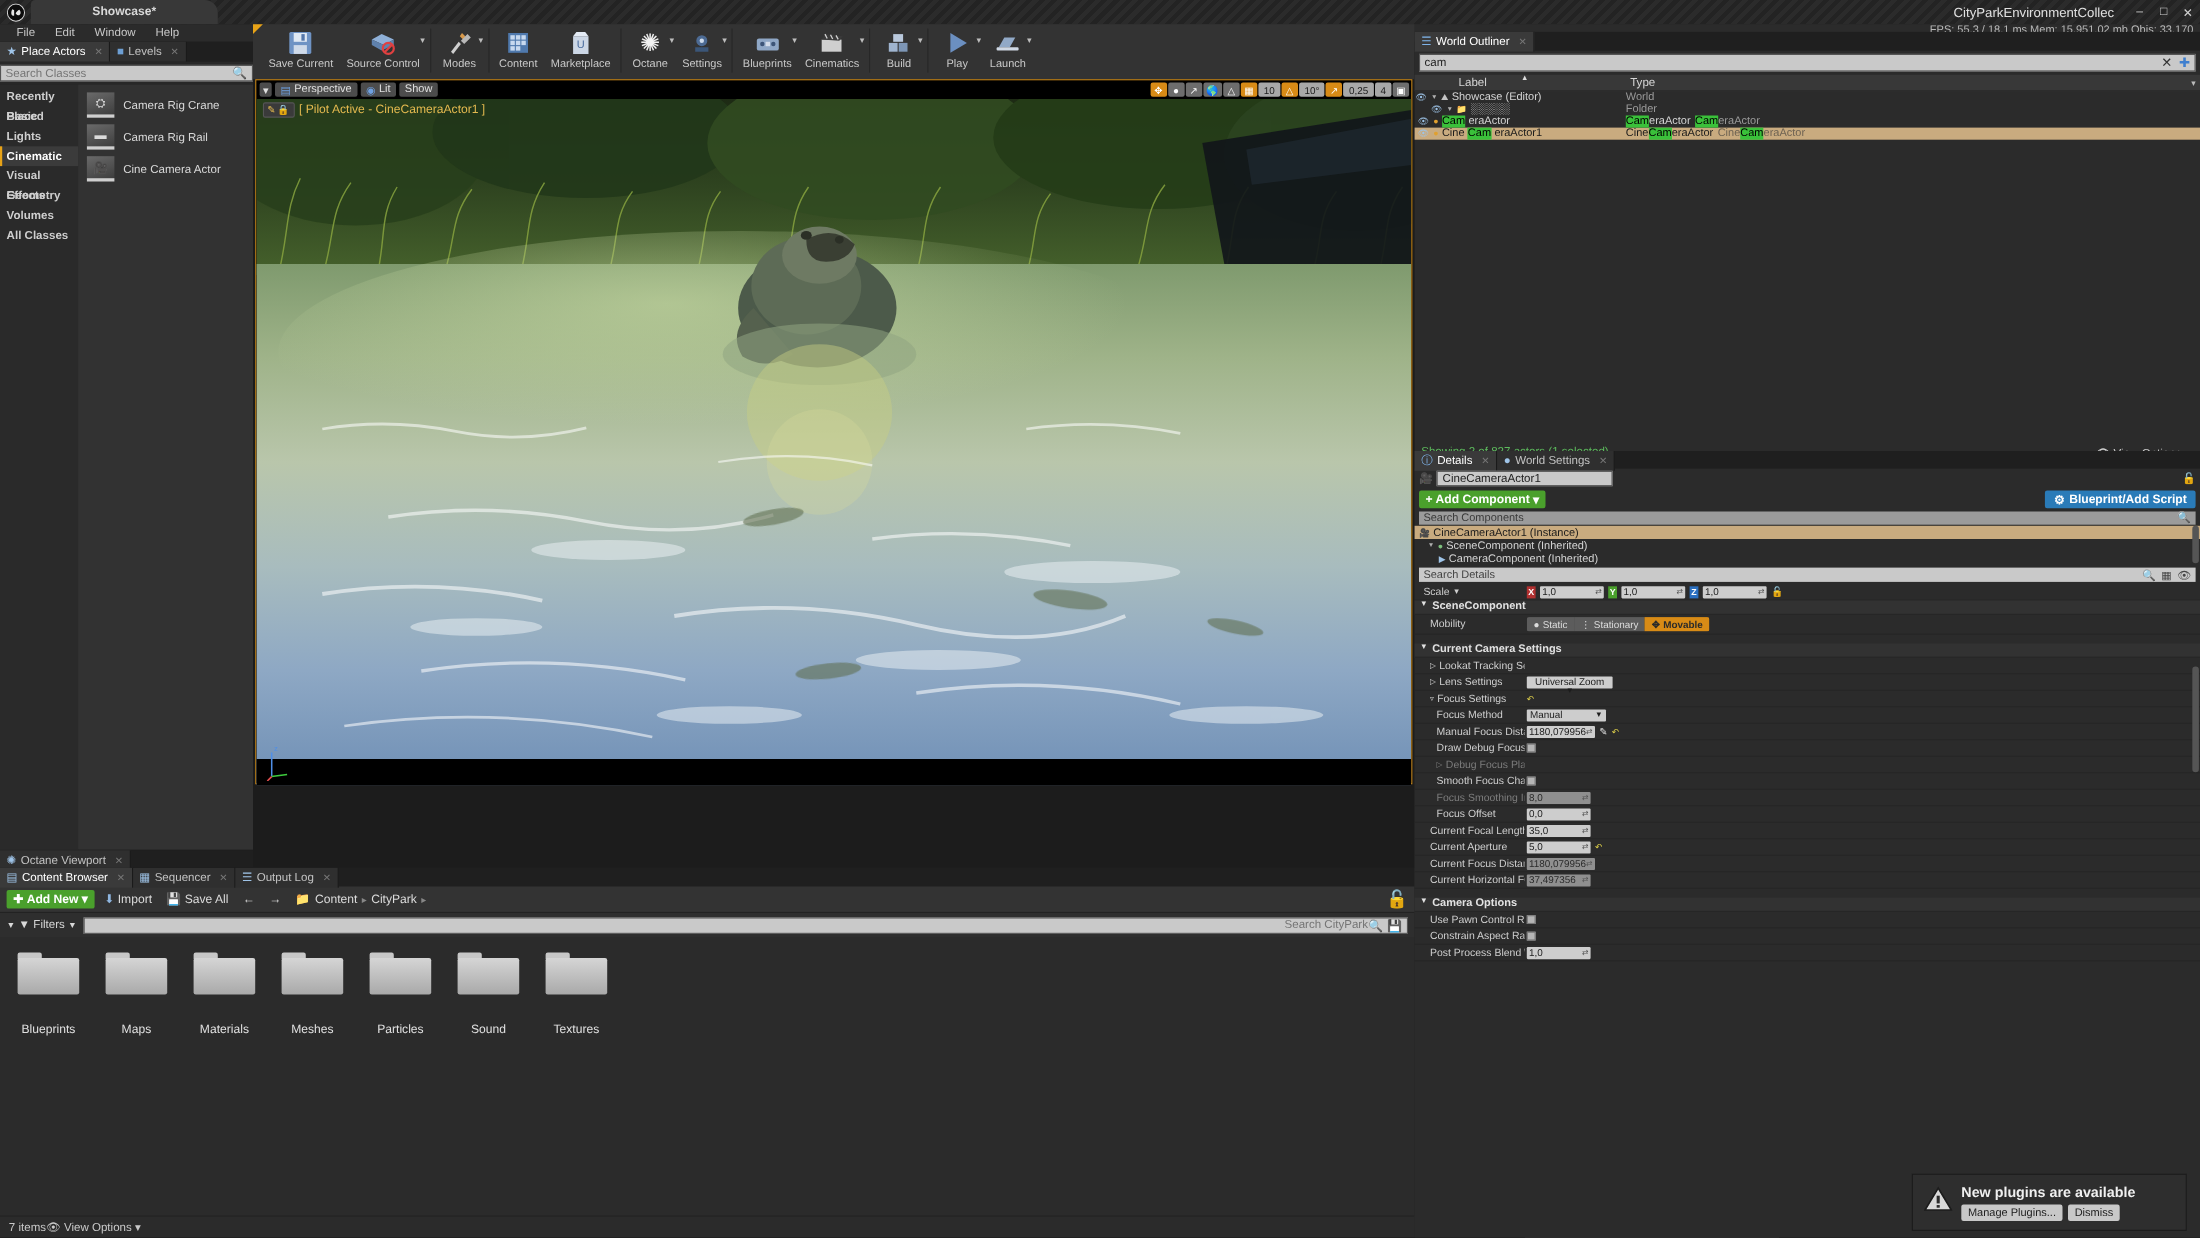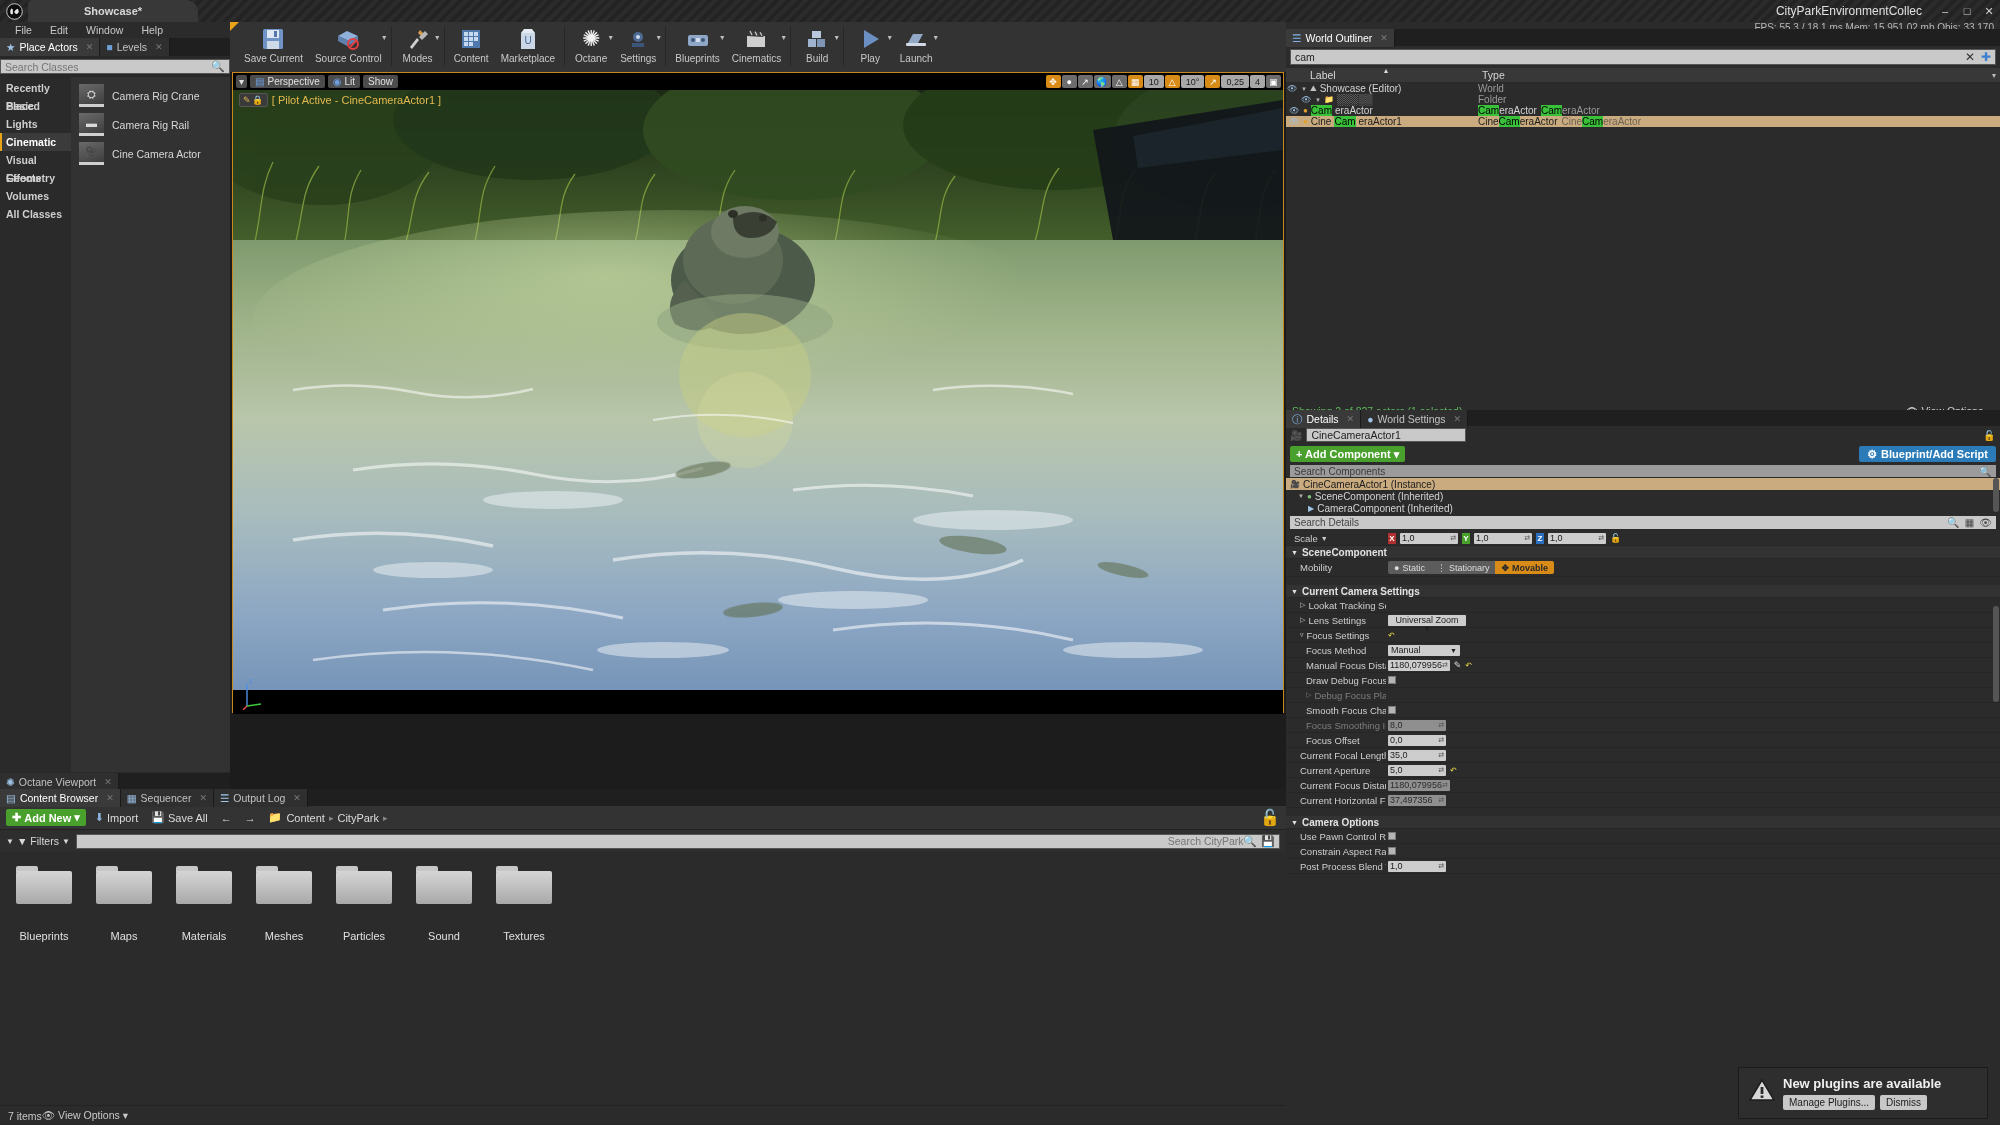--- a/index.html
+++ b/index.html
@@ -118,21 +118,21 @@
   .right { position:absolute; left:1286px; top:22px; width:714px; height:1103px; background:#2b2b2b; }
   .stats { position:absolute; right:6px; top:0px; font-size:10px; color:#b8b8b8; }
   .wo { position:absolute; left:0; top:7px; width:714px; height:390px; }
   .wo-tabs { display:flex; height:17px; background:#1f1f1f; }
   .wo-search { margin:3px 4px; height:16px; background:#c9c9c9; border:1px solid #555;
     display:flex; align-items:center; padding:0 4px; }
   .wo-search input { flex:1; border:0; background:transparent; outline:none; font-size:10.5px;
     color:#222; font-family:"Liberation Sans",sans-serif; }
   .wo-head { display:flex; height:15px; background:#383838; border-bottom:1px solid #2a2a2a;
     font-size:10.5px; color:#d6d6d6; align-items:center; }
-  .wo-head .c1 { width:192px; padding-left:24px; position:relative; }
+  .wo-head .c1 { width:192px; padding-left:40px; position:relative; }
   .wo-head .c2 { flex:1; padding-left:4px; }
   .wo-row { display:flex; height:11px; align-items:center; font-size:10px; color:#d4d4d4; }
   .wo-row .c1 { width:192px; display:flex; align-items:center; gap:3px; }
   .wo-row .c2 { flex:1; display:flex; gap:4px; }
   .wo-row.sel { background:#c9ab7f; color:#1a1a1a; }
   .hl { background:#3ac13a; color:#000; }
   .eye { font-size:8px; color:#9ec4e8; width:12px; text-align:center; }
   .tri { font-size:6px; color:#b0b0b0; }
   .wo-footer { display:flex; justify-content:space-between; align-items:center; height:14px;
     padding:0 6px; font-size:10.5px; }
@@ -165,21 +165,21 @@
   .pname.dis { color:#7d7d7d; }
   .pval { flex:1; display:flex; align-items:center; gap:4px; padding-left:2px; }
   .num { background:#cdcdcd; color:#1c1c1c; height:11px; min-width:58px; font-size:9px;
     display:flex; align-items:center; justify-content:space-between; padding:0 2px; border-radius:1px; }
   .num.dis { background:#8f8f8f; color:#2b2b2b; }
   .num .sp { font-size:7px; color:#555; }
   .combo { background:#cdcdcd; color:#1c1c1c; height:11px; min-width:62px; font-size:9px;
     display:flex; align-items:center; justify-content:space-between; padding:0 3px; border-radius:1px; }
   .chk { width:8px; height:8px; background:#b5b5b5; border:1px solid #7a7a7a; }
   .undo { color:#e0d24a; font-size:8px; }
-  .sect { height:13px; display:flex; align-items:center; gap:4px; padding-left:5px;
+  .sect { height:13px; display:flex; gap:4px; padding-left:5px;
     background:#323232; font-size:10px; color:#e2e2e2; font-weight:bold; border-bottom:1px solid #262626; }
   .axis { width:8px; height:11px; display:flex; align-items:center; justify-content:center;
     font-size:8px; color:#fff; font-weight:bold; }
   .mob { display:flex; height:13px; border-radius:2px; overflow:hidden; }
   .mob div { display:flex; align-items:center; gap:3px; padding:0 6px; font-size:9px;
     background:#5c5c5c; color:#ddd; }
   .mob div.on { background:#d88b16; color:#2a2a2a; font-weight:bold; }
   .swatch { flex:1; height:10px; max-width:145px;
     background:linear-gradient(90deg, repeating-linear-gradient(45deg,#7a2fd8 0 3px,#b98ae8 3px 6px) 0 0/50% 100% no-repeat, #7a1fe0); }
 

